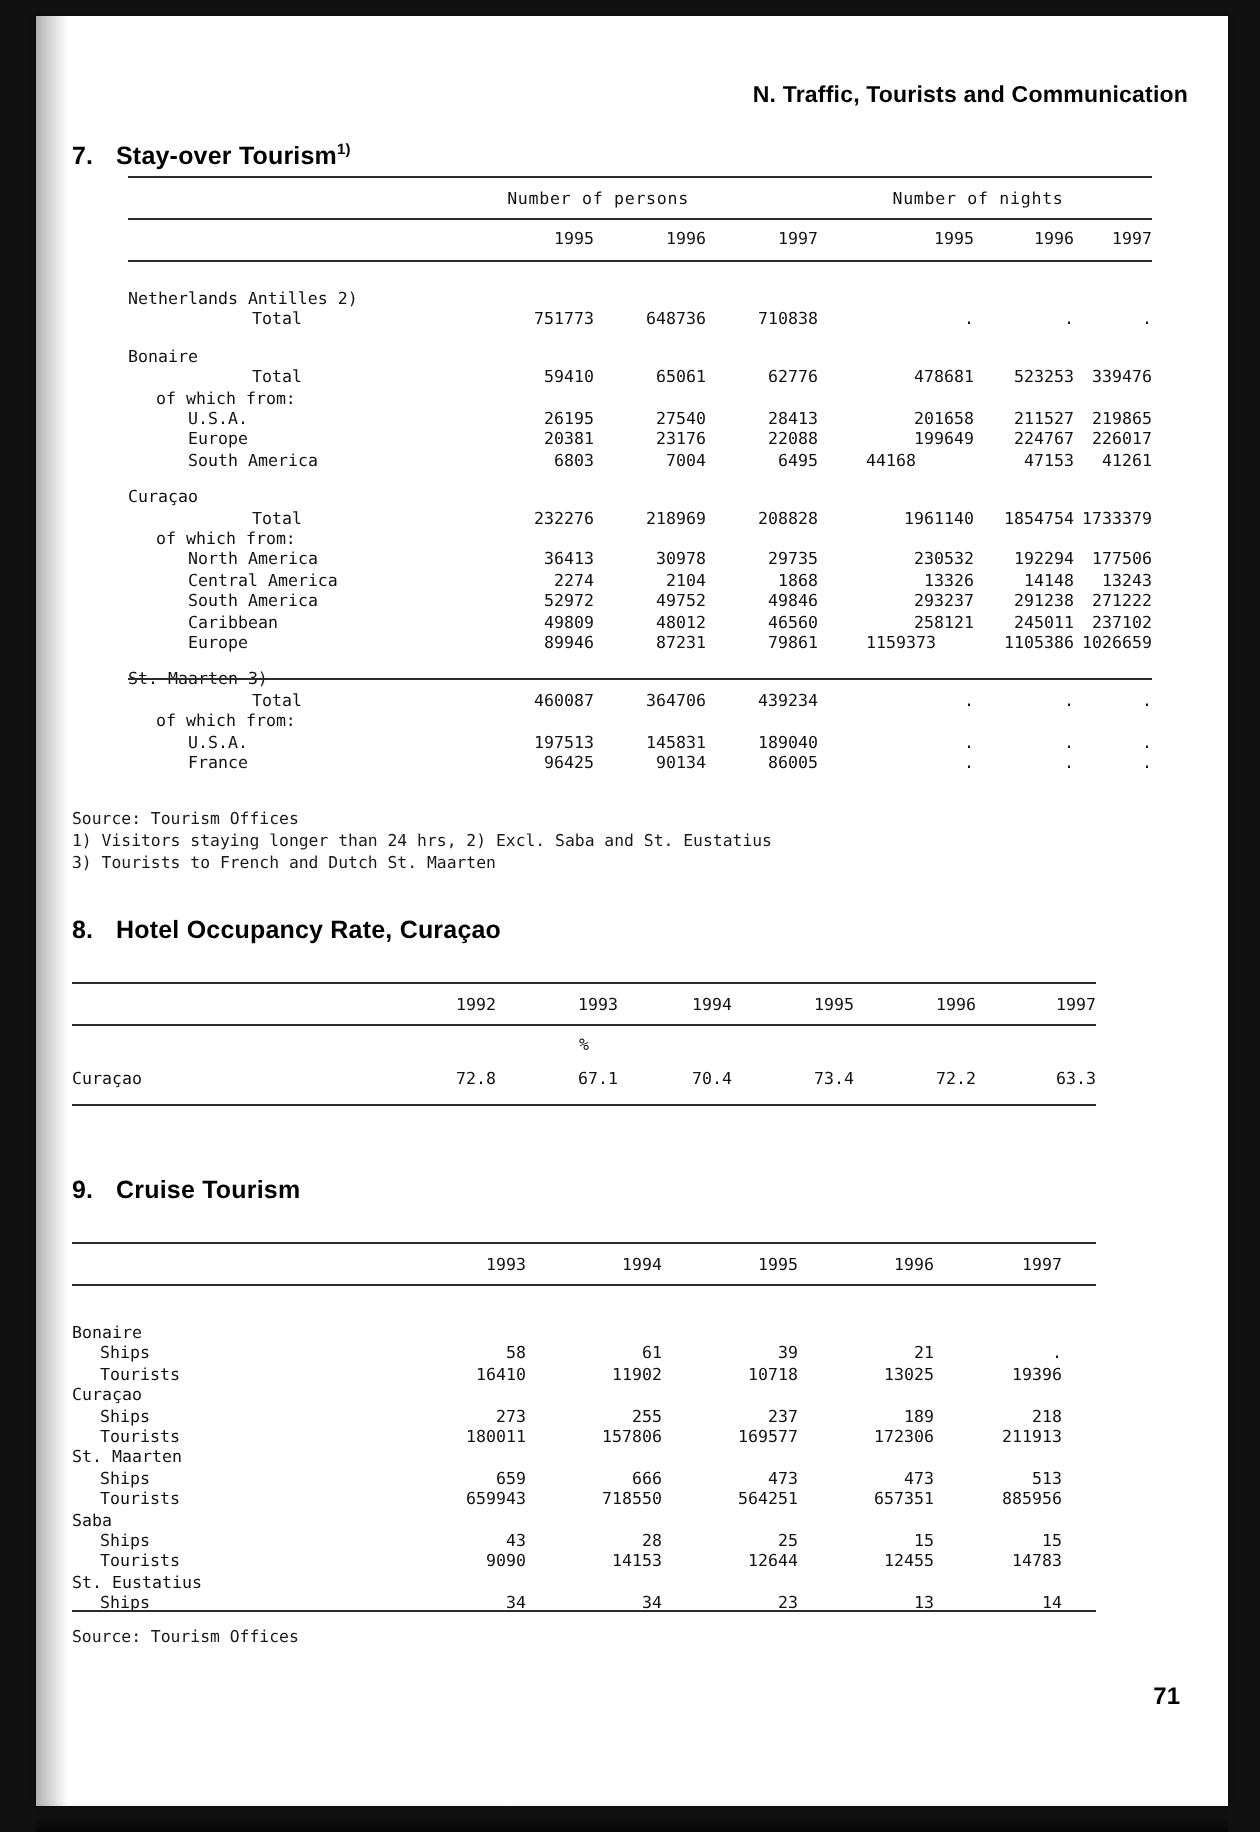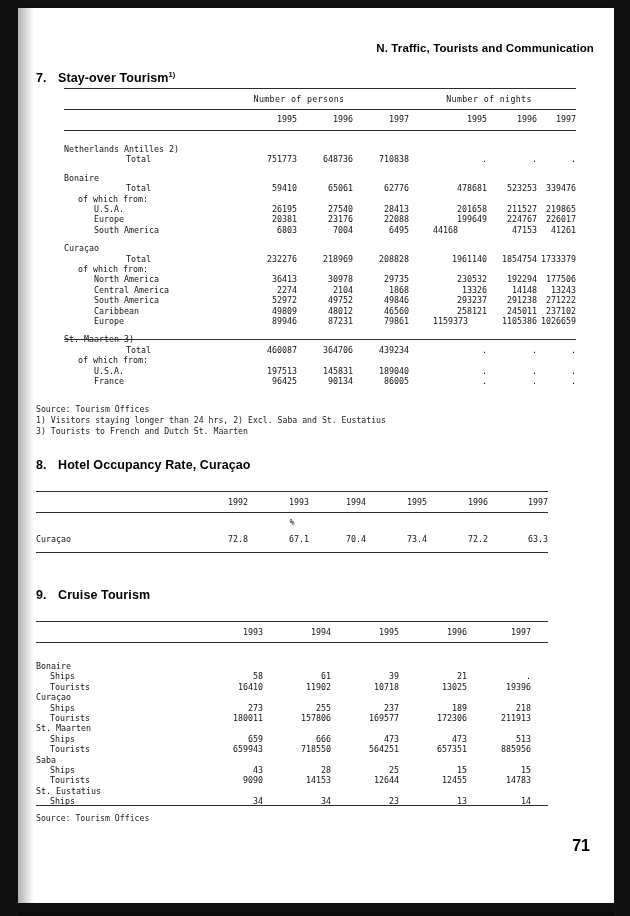--- a/index.html
+++ b/index.html
@@ -129,21 +129,21 @@
     font-size: 8.2px;
     line-height: 11px;
     white-space: pre;
     color: #1a1a1a;
   }
 
   .pageno {
     position: absolute;
     right: 24px;
     bottom: 48px;
-    font-size: 16px;
+    font-size: 12px;
     font-weight: bold;
   }
 </style>
 </head>
 <body>
 
 <div id="scan">
   <div id="page">
     <div id="content">
 

